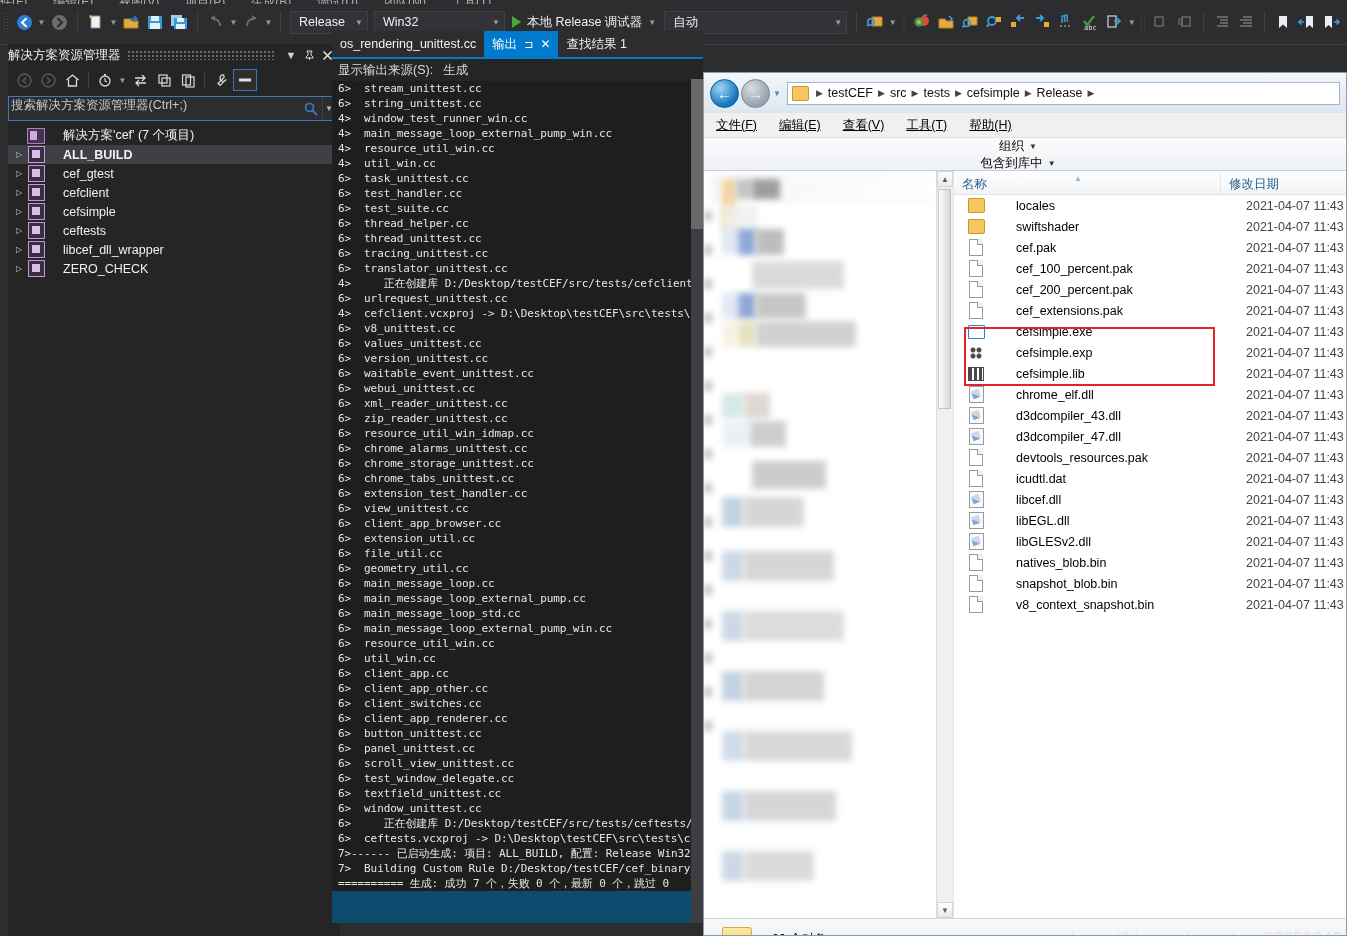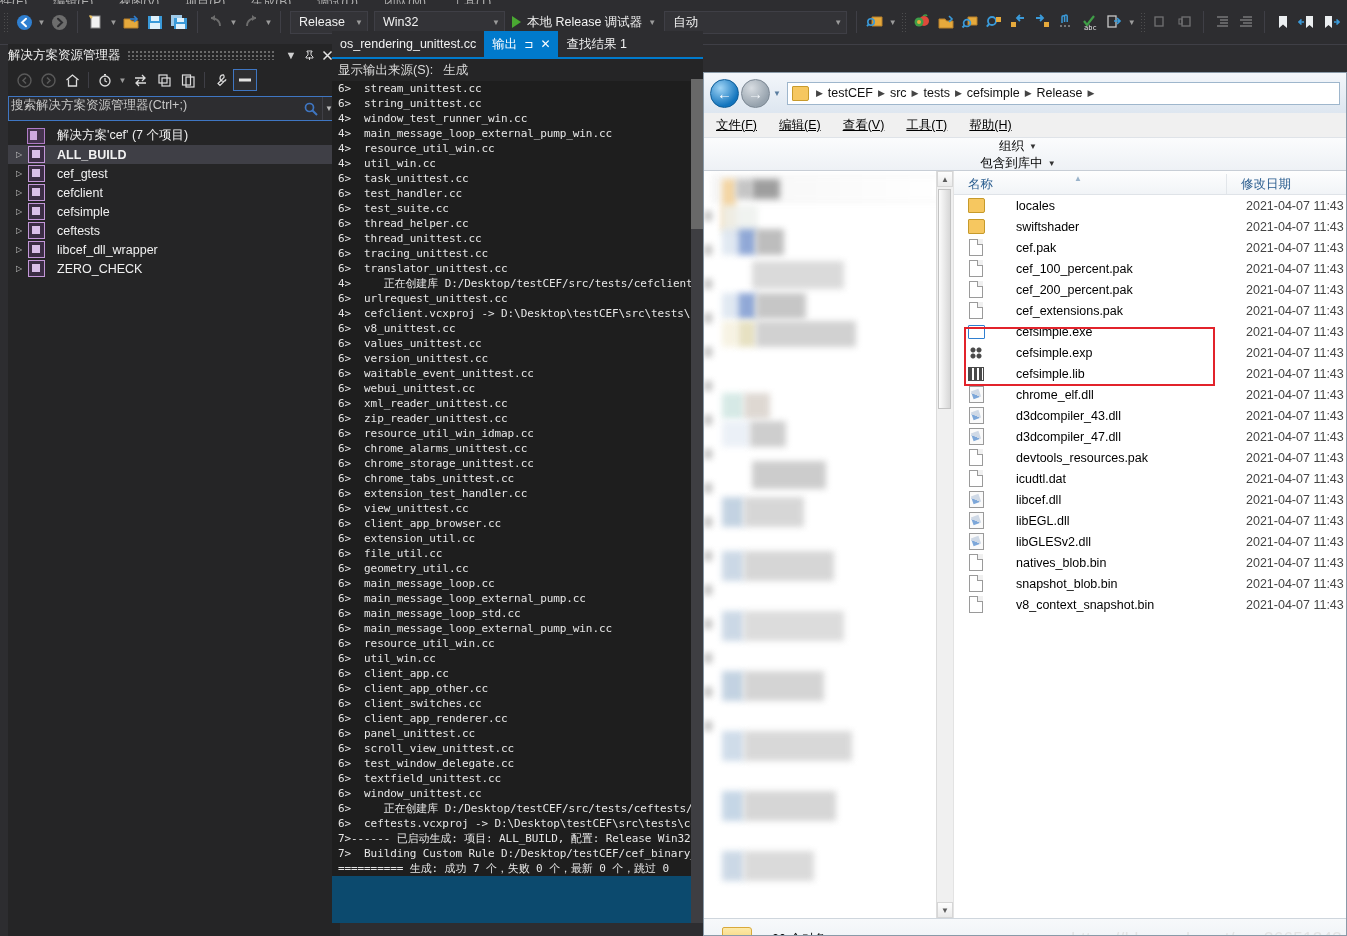--- a/index.html
+++ b/index.html
@@ -50,21 +50,21 @@
   .se-sep{width:1px;height:16px;background:#3f3f46;margin:0 4px;}
   #sol-search{margin:2px 4px 3px 0;height:23px;border:1px solid #3f76c2;background:#2d2d30;display:flex;}
   #sol-search .ph{flex:1 1 auto;color:#c8c8c8;font-size:12.5px;padding-left:2px;white-space:nowrap;overflow:hidden;}
   #sol-search .si{width:22px;display:flex;align-items:center;justify-content:center;}
   #sol-search .sd{width:12px;display:flex;align-items:center;justify-content:center;color:#bbb;font-size:8px;border-left:1px solid #3f3f46;height:100%;}
   #sol-tree{padding-top:2px;}
   .tr-row{height:19px;display:flex;align-items:center;font-size:12.5px;white-space:nowrap;padding-left:4px;}
   .tr-row.sel{background:#3f3f46;}
   .tr-row .arw{width:14px;text-align:center;color:#c5c5c5;font-size:8px;flex:0 0 auto;}
   .tr-row .ico{width:20px;display:flex;align-items:center;justify-content:center;flex:0 0 auto;}
-  .tr-row .lbl{padding-left:11px;}
+  .tr-row .lbl{padding-left:17px;}
   .tr-row .lbl.b{font-weight:bold;}
 
   
   #output{position:absolute;left:332px;top:31px;width:371px;height:892px;background:#0c4a6e;}
   #out-tabs{height:26px;background:#2d2d30;display:flex;align-items:stretch;}
   .otab{display:flex;align-items:center;padding:0 8px;font-size:12.5px;color:#f1f1f1;white-space:nowrap;}
   .otab.active{background:#007acc;color:#fff;}
   .otab .pin{margin-left:7px;font-size:11px;}
   .otab .x{margin-left:7px;font-size:12px;}
   #out-underline{height:2px;background:#007acc;}
@@ -101,21 +101,21 @@
   
   #navpane{width:249px;position:relative;background:#fff;border-right:1px solid #e3e3e3;overflow:hidden;}
   #navpane .blurband{position:absolute;filter:blur(3px);opacity:.85;}
   #nav-scroll{position:absolute;right:0;top:0;width:16px;height:747px;background:#f0f0f0;border-left:1px solid #dcdcdc;}
   #nav-scroll .sbt,#nav-scroll .sbb{width:16px;height:16px;display:flex;align-items:center;justify-content:center;color:#5c5c5c;font-size:8px;background:linear-gradient(#fdfdfd,#eaeaea);border:1px solid #d6d6d6;box-sizing:border-box;}
   #nav-scroll .sbb{position:absolute;bottom:0;}
   #nav-scroll .thumb{position:absolute;left:1px;top:18px;width:13px;height:220px;background:linear-gradient(90deg,#fcfcfc,#d7d7d7);border:1px solid #c3c3c3;box-sizing:border-box;}
   
   #filepane{flex:1 1 auto;position:relative;background:#fff;overflow:hidden;}
   #fl-head{height:23px;display:flex;align-items:flex-end;background:linear-gradient(#fefefe,#f1f4f7);border-bottom:1px solid #dfe3e8;}
-  #fl-head .col{height:20px;display:flex;align-items:center;color:#2a5d8f;padding-left:14px;position:relative;}
+  #fl-head .col{height:20px;display:flex;align-items:center;color:#2a5d8f;padding-left:8px;position:relative;}
   #fl-head .col.c1{width:258px;border-right:1px solid #e2e6ea;}
   #fl-head .sortmark{position:absolute;left:120px;top:0px;color:#9bb4cb;font-size:8px;}
   .frow{height:21px;display:flex;align-items:center;padding-left:12px;}
   .frow .fic{width:20px;height:16px;display:flex;align-items:center;justify-content:center;flex:0 0 auto;}
   .frow .fname{flex:0 0 auto;width:230px;white-space:nowrap;overflow:hidden;padding-left:30px;}
   .frow .fdate{color:#444;white-space:nowrap;}
   #hilite{position:absolute;left:10px;top:156px;width:247px;height:55px;border:2px solid #e2232b;pointer-events:none;}
   
   #exp-status{height:40px;background:linear-gradient(#f7f9fb,#e9eef3);border-top:1px solid #cfd6dd;
     display:flex;align-items:center;padding-left:18px;position:relative;}
@@ -549,20 +549,21 @@
       <div class="oline">6&gt;  main_message_loop.cc</div>
       <div class="oline">6&gt;  main_message_loop_external_pump.cc</div>
       <div class="oline">6&gt;  main_message_loop_std.cc</div>
       <div class="oline">6&gt;  main_message_loop_external_pump_win.cc</div>
       <div class="oline">6&gt;  resource_util_win.cc</div>
       <div class="oline">6&gt;  util_win.cc</div>
       <div class="oline">6&gt;  client_app.cc</div>
       <div class="oline">6&gt;  client_app_other.cc</div>
       <div class="oline">6&gt;  client_switches.cc</div>
       <div class="oline">6&gt;  client_app_renderer.cc</div>
+      <div class="oline">6&gt;  button_unittest.cc</div>
       <div class="oline">6&gt;  panel_unittest.cc</div>
       <div class="oline">6&gt;  scroll_view_unittest.cc</div>
       <div class="oline">6&gt;  test_window_delegate.cc</div>
       <div class="oline">6&gt;  textfield_unittest.cc</div>
       <div class="oline">6&gt;  window_unittest.cc</div>
       <div class="oline">6&gt;     正在创建库 D:/Desktop/testCEF/src/tests/ceftests/Re</div>
       <div class="oline">6&gt;  ceftests.vcxproj -&gt; D:\Desktop\testCEF\src\tests\ceft</div>
       <div class="oline">7&gt;------ 已启动生成: 项目: ALL_BUILD, 配置: Release Win32</div>
       <div class="oline">7&gt;  Building Custom Rule D:/Desktop/testCEF/cef_binary_3.</div>
       <div class="oline">========== 生成: 成功 7 个，失败 0 个，最新 0 个，跳过 0 </div>

